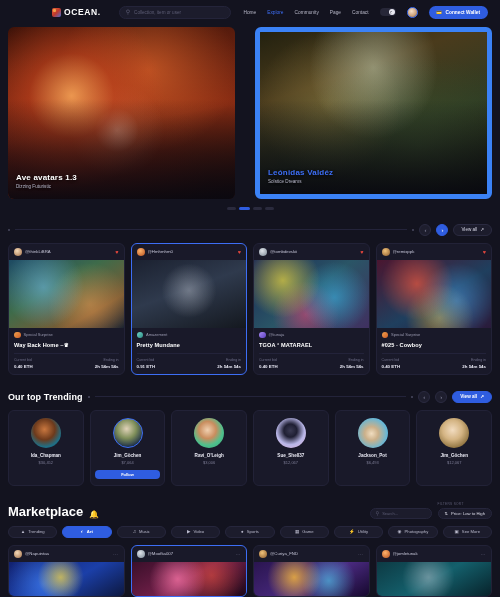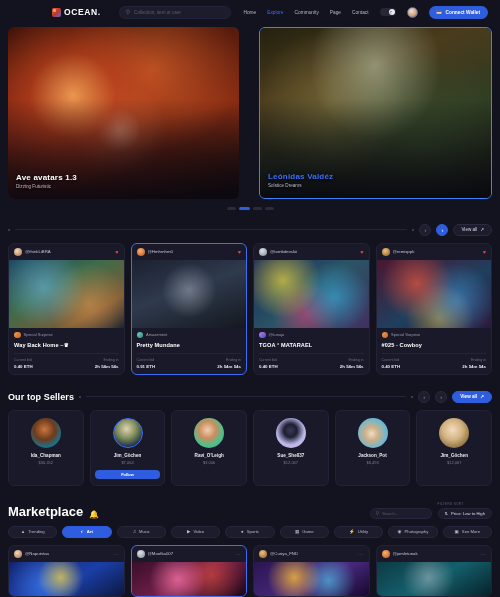--- a/index.html
+++ b/index.html
@@ -80,21 +80,21 @@
   .hero {
     display: flex; gap: 8px;
     padding: 3px 8px 0 8px;
   }
   .hero-card {
     position: relative;
     height: 172px; border-radius: 6px;
     overflow: hidden; cursor: pointer;
     flex: 1;
   }
-  .hero-card.featured { border: 1px solid #3b82f6; margin-left: 12px; }
+  .hero-card.featured { border: 5px solid #3b82f6; margin-left: 12px; }
   .hero-art { position: absolute; inset: 0; }
   .art1 {
     background:
       radial-gradient(circle at 28% 40%, rgba(255,170,90,.85) 0%, rgba(200,70,30,.6) 22%, transparent 48%),
       radial-gradient(ellipse at 62% 25%, rgba(255,120,50,.55) 0%, transparent 45%),
       radial-gradient(circle at 48% 60%, rgba(245,225,210,.7) 0%, rgba(180,110,80,.3) 14%, transparent 30%),
       radial-gradient(ellipse at 20% 85%, rgba(120,30,15,.9) 0%, transparent 60%),
       linear-gradient(170deg,#3a1108 0%,#6d2310 35%,#8c2d13 55%,#2a0d07 100%);
   }
   .art2 {
@@ -468,21 +468,21 @@
         <span class="bid-val">0.40 ETH</span>
         <span class="bid-val right">2h 54m 54s</span>
       </div>
     </div>
   </div>
 </div>
 
 <div style="height:16px"></div>
 
 <div class="section-head">
-  <span class="section-title">Our top Sellers</span>
+  <span class="section-title">Our top Trending</span>
   <span class="sep-dot"></span>
   <span class="rule"></span>
   <span class="sep-dot"></span>
   <span class="arrow-btn">‹</span>
   <span class="arrow-btn">›</span>
   <span class="btn-viewall primary">
     <span>View all</span>
     <span class="mini-icon">↗</span>
   </span>
 </div>

